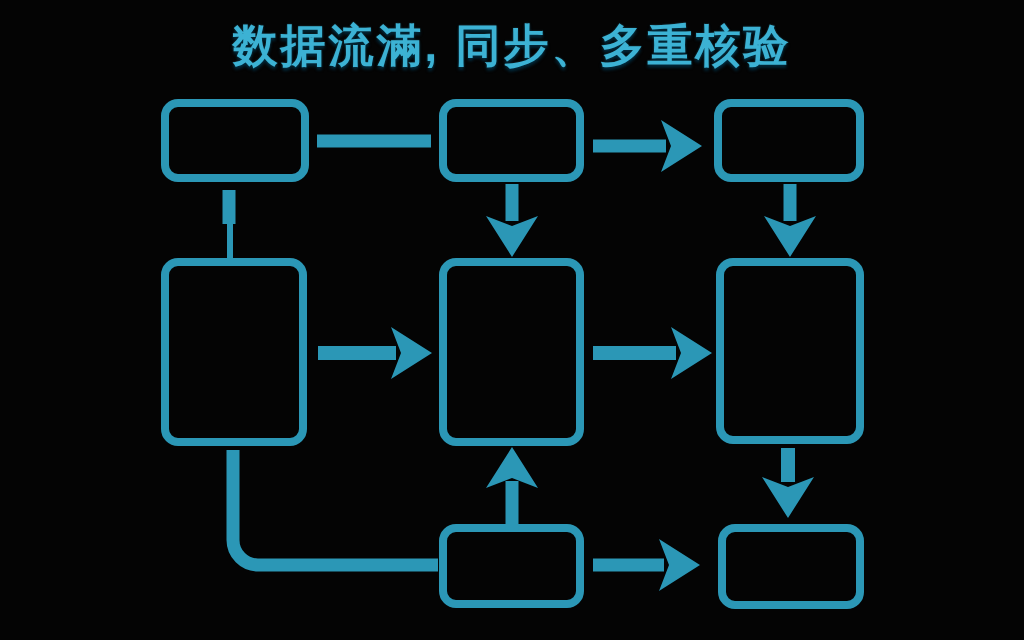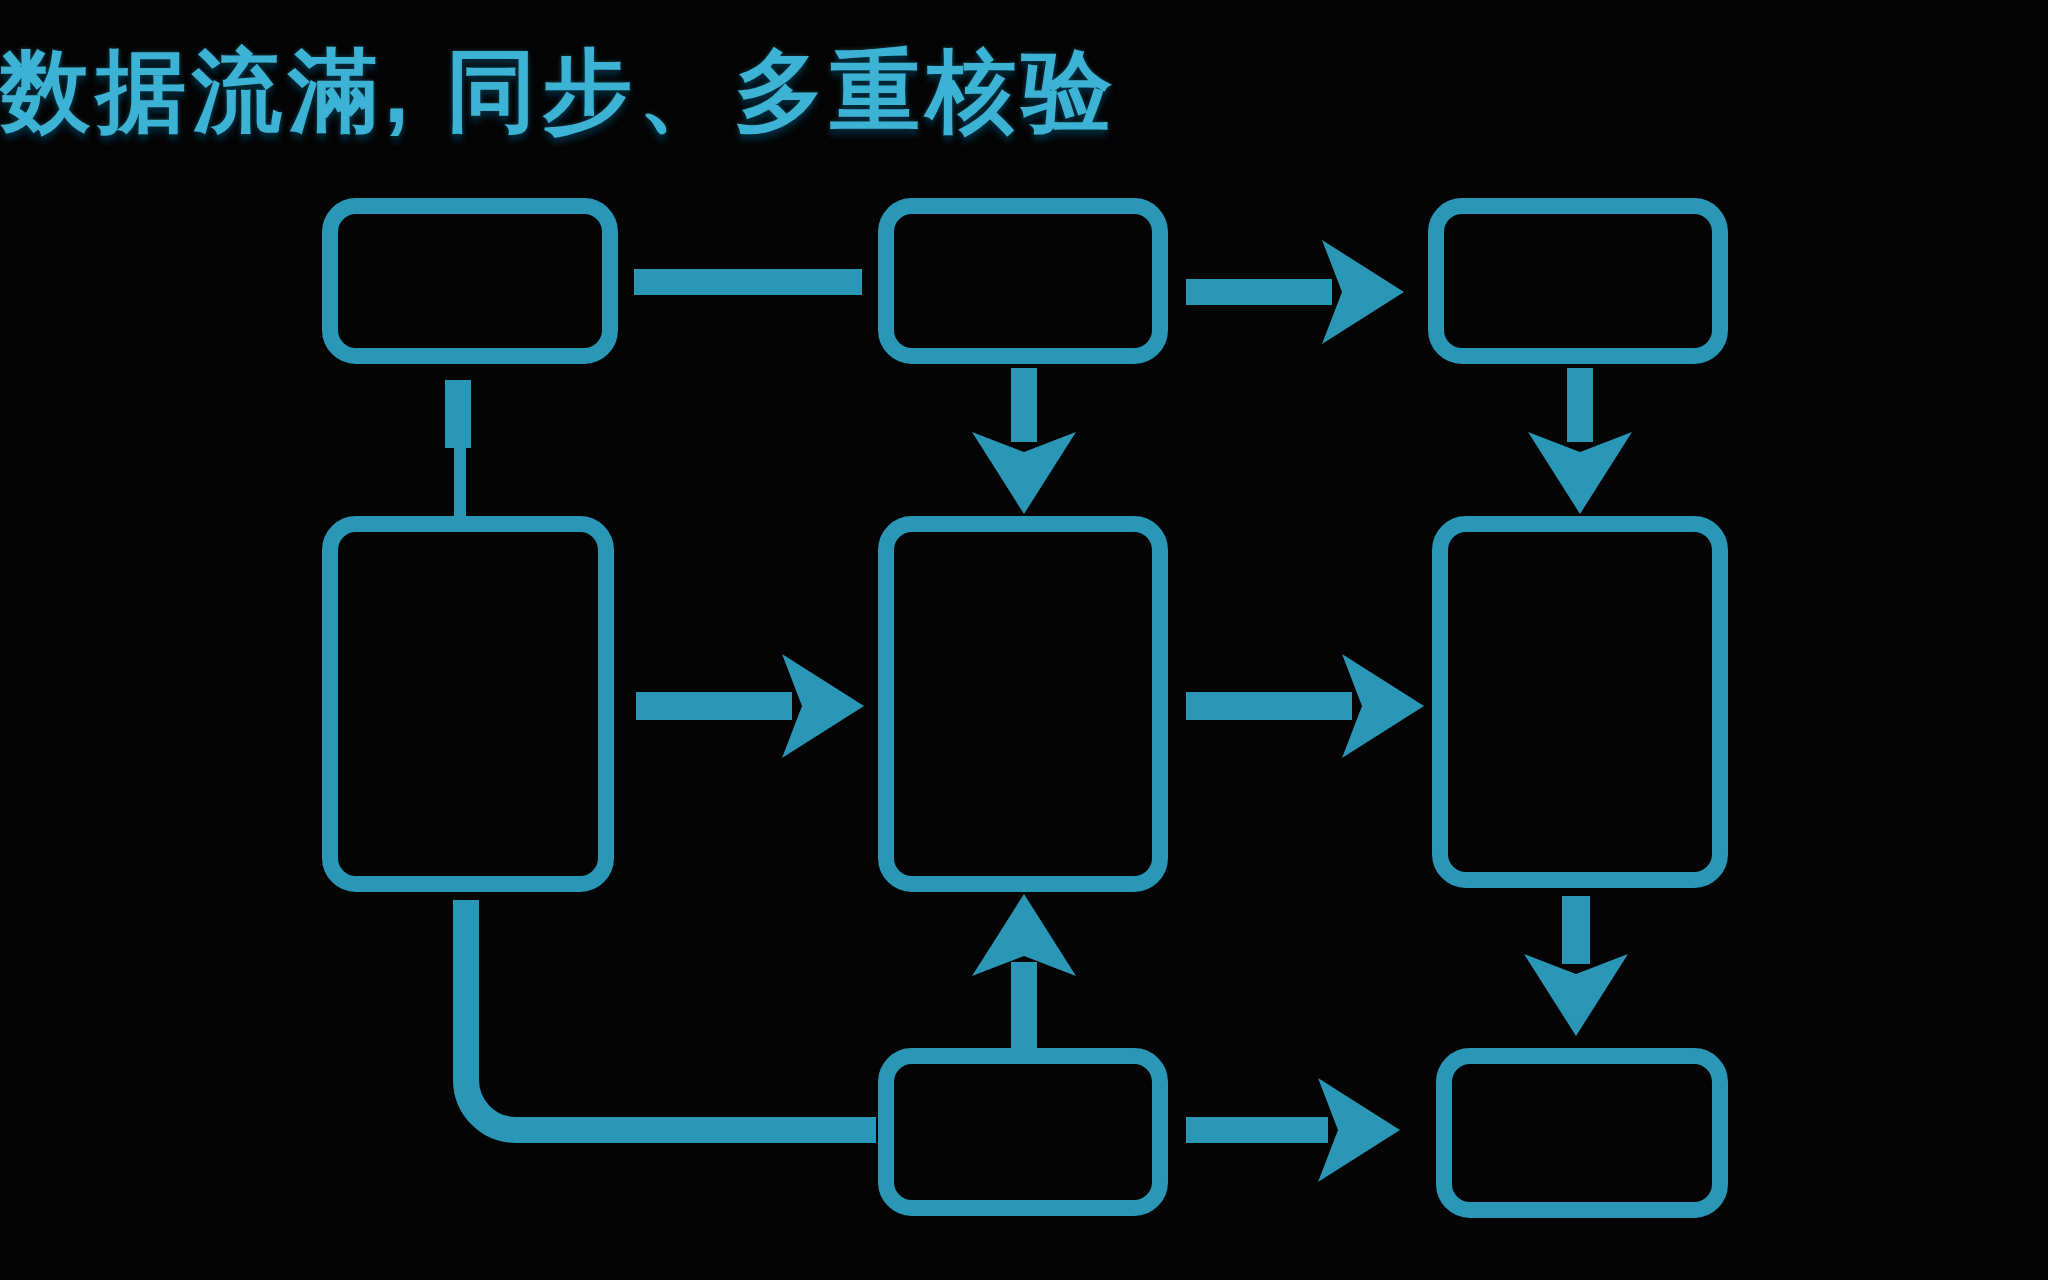--- a/index.html
+++ b/index.html
@@ -13,20 +13,21 @@
     background: var(--bg);
     overflow: hidden;
     font-family: "Liberation Sans", "DejaVu Sans", sans-serif;
     position: relative;
   }
   .title {
     position: absolute;
     top: 16px; left: 0;
     width: 1024px;
     margin: 0;
+    text-align: center;
     font-size: 45px;
     font-weight: bold;
     letter-spacing: 3px;
     color: var(--title);
     text-shadow: 0 3px 3px rgba(0, 45, 65, 0.85), 0 0 2px rgba(80, 200, 235, 0.35);
   }
   .diagram {
     position: absolute;
     top: 0; left: 0;
   }

